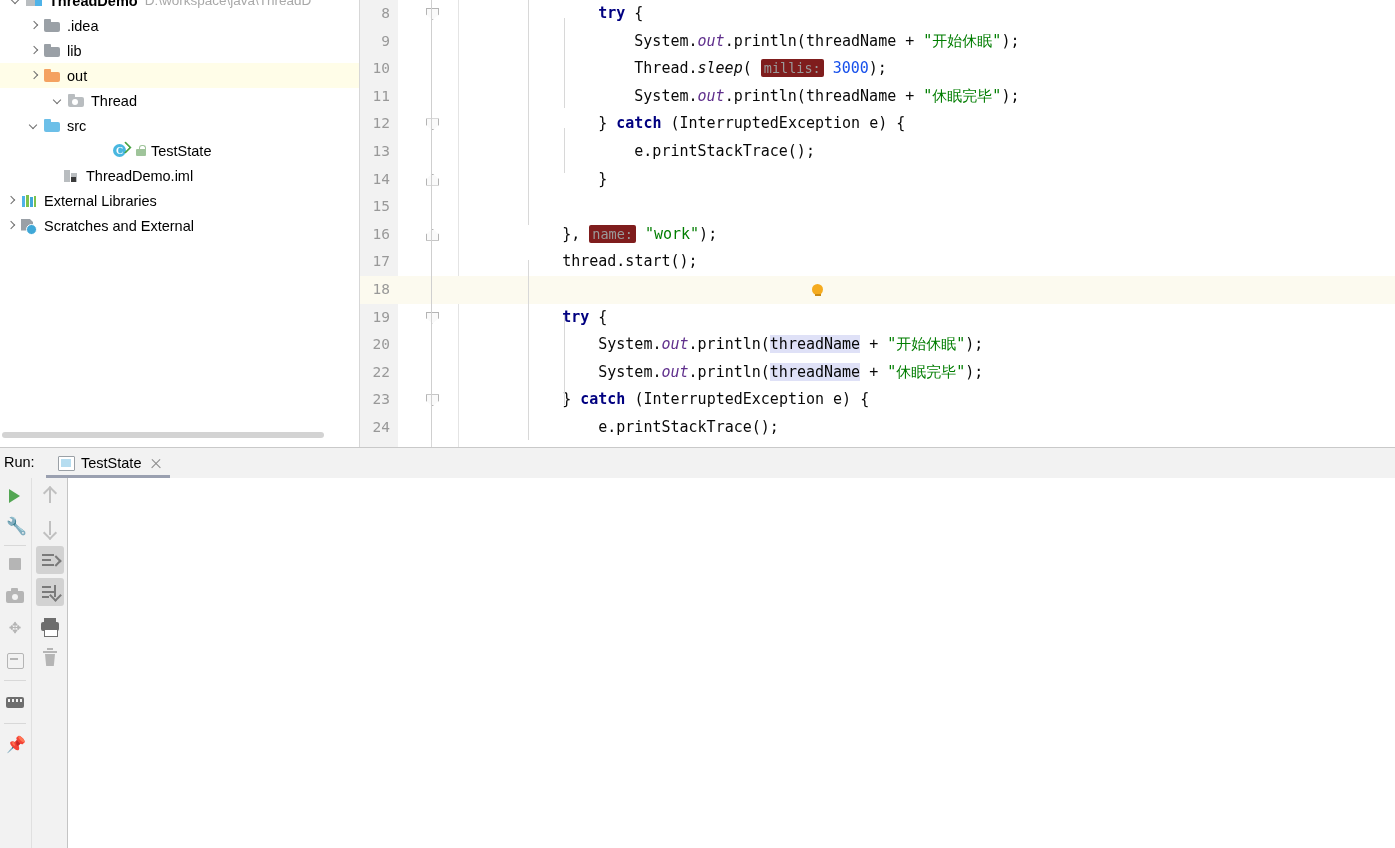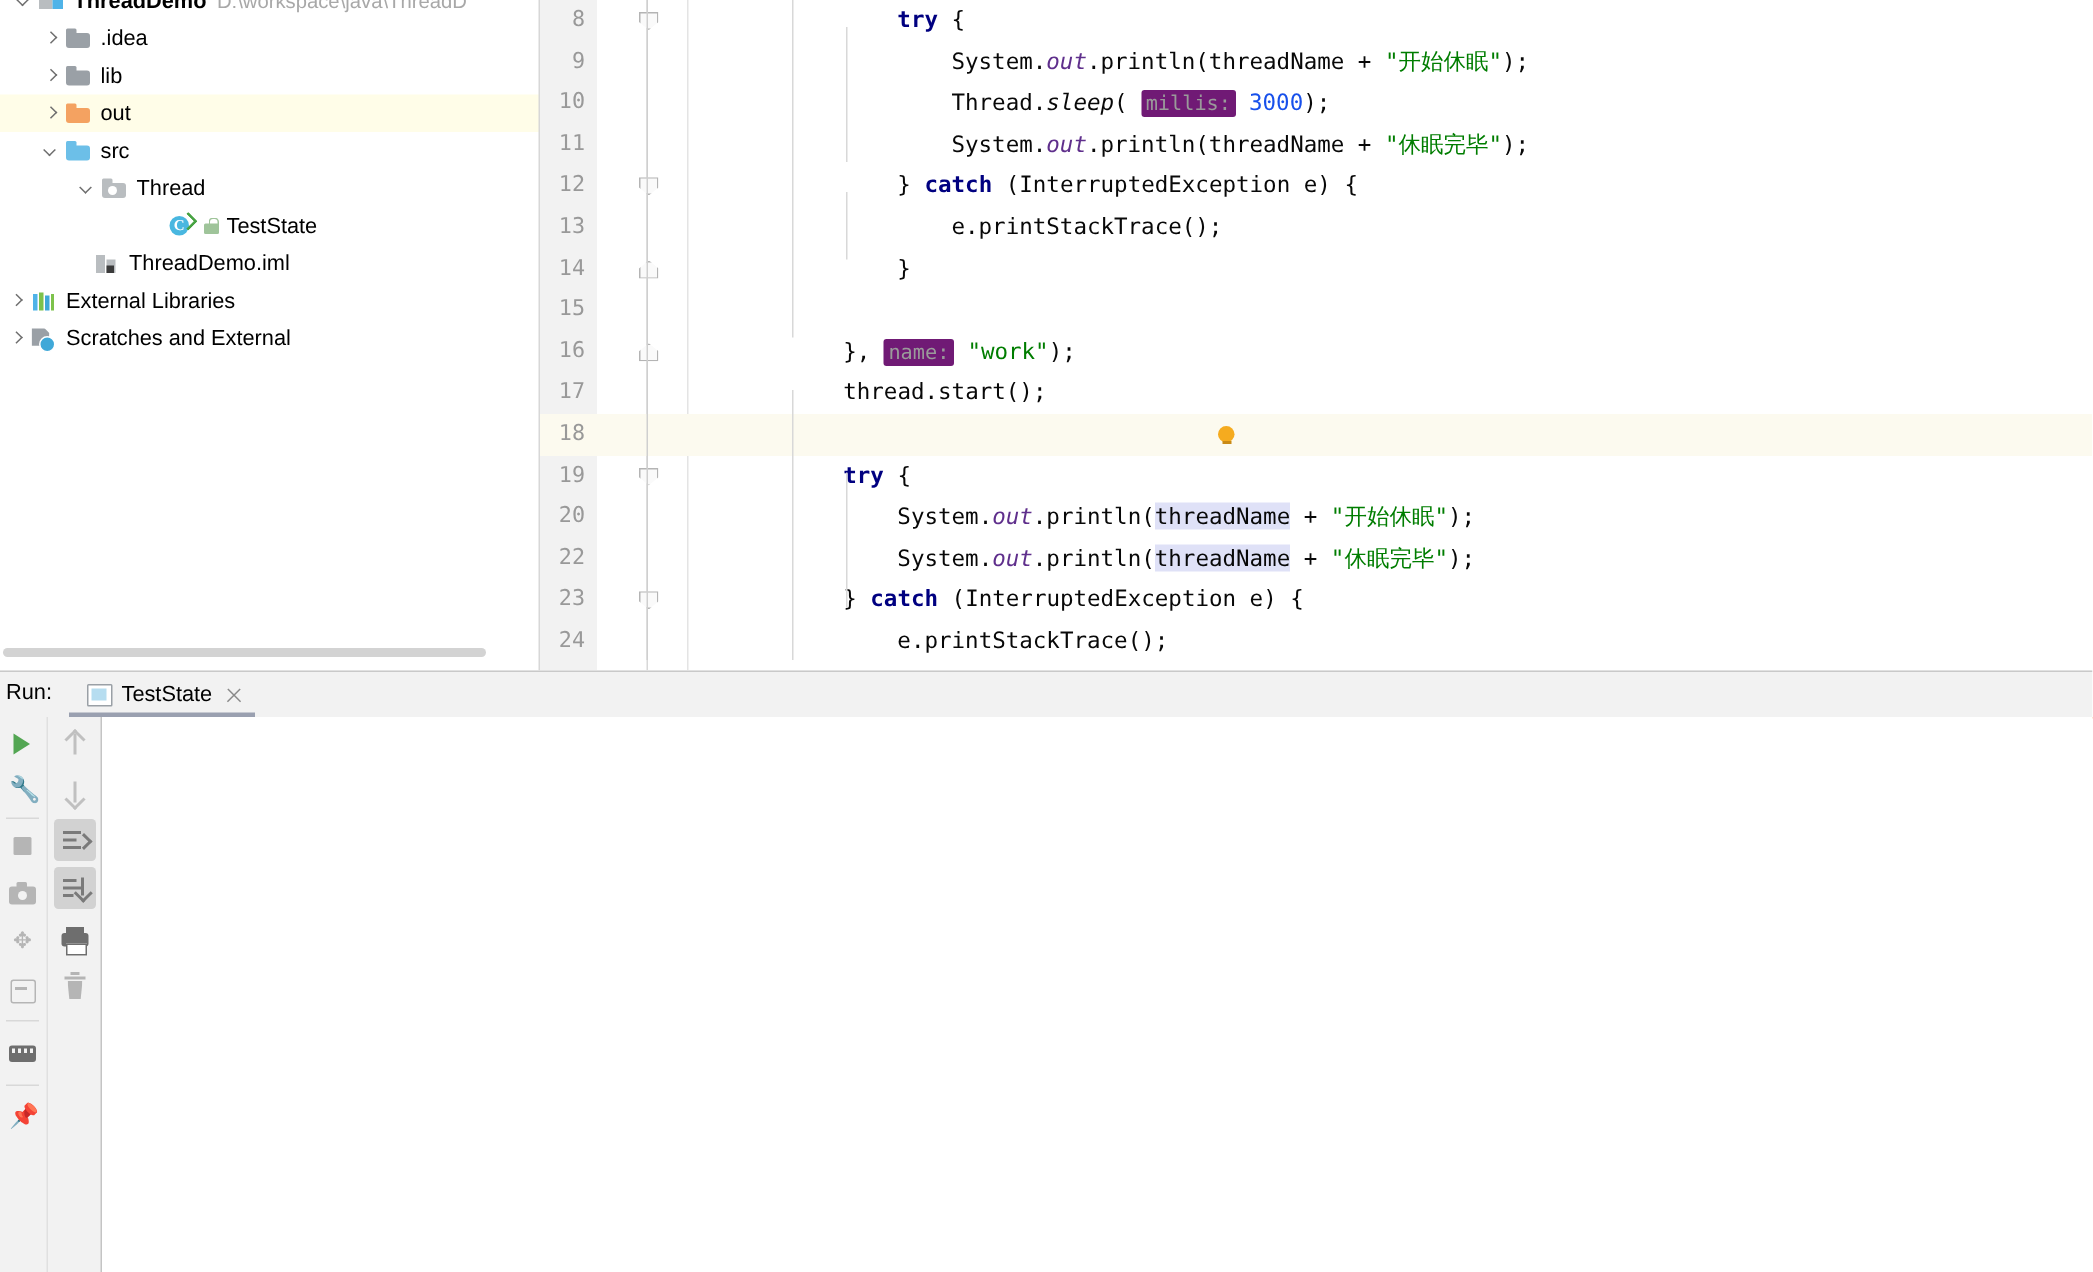--- a/index.html
+++ b/index.html
@@ -163,21 +163,21 @@
   .bulb .st{
     position:absolute;left:3.5px;top:10px;width:6px;height:2px;background:#c98a16;
   }
   
   .kw{color:#000080;font-weight:bold;}
   .str{color:#007d00;}
   .num{color:#1750eb;}
   .stat{font-style:italic;color:#5f2f8c;}
   .stat2{font-style:italic;color:#080808;}
   .hint{
-    color:#9a9a9a;background:#701a75;font-size:13.5px;
+    color:#9a9a9a;background:#7f1d1d;font-size:13.5px;
     padding:1px 3px;border-radius:2px;font-style:normal;
   }
   .hl-pink{background:#f7e1f7;}
   .hl-blue{background:#dfe1f7;}
   .hl-orange{background:#fae0b0;}
   .indent-guide{position:absolute;width:1px;background:#d8d8d8;}
 
   
   #bottom{position:absolute;left:0;top:447px;width:1395px;height:401px;background:#ffffff;}
   #run-header{
@@ -344,32 +344,32 @@
             <span class="ticon ic-folder"></span>
             <span class="tlabel">lib</span>
           </div>
           <div class="tree-row sel">
             <span style="display:inline-block;width:28px"></span>
             <span class="arrow collapsed"></span>
             <span class="ticon ic-folder ic-folder-orange"></span>
             <span class="tlabel">out</span>
           </div>
           <div class="tree-row">
-            <span style="display:inline-block;width:28px"></span>
-            <span class="arrow expanded"></span>
-            <span class="ticon ic-folder ic-folder-blue"></span>
-            <span class="tlabel">src</span>
-          </div>
-          <div class="tree-row">
             <span style="display:inline-block;width:52px"></span>
             <span class="arrow expanded"></span>
             <span class="ticon ic-folder ic-folder-pkg">
               <span class="dotc"></span>
             </span>
             <span class="tlabel">Thread</span>
+          </div>
+          <div class="tree-row">
+            <span style="display:inline-block;width:28px"></span>
+            <span class="arrow expanded"></span>
+            <span class="ticon ic-folder ic-folder-blue"></span>
+            <span class="tlabel">src</span>
           </div>
           <div class="tree-row">
             <span style="display:inline-block;width:96px"></span>
             <span class="arrow"></span>
             <span class="ticon ic-class">
               <span class="circ"></span>
               <span class="cl">C</span>
               <span class="arw"></span>
             </span>
             <span class="ic-lock"></span>

